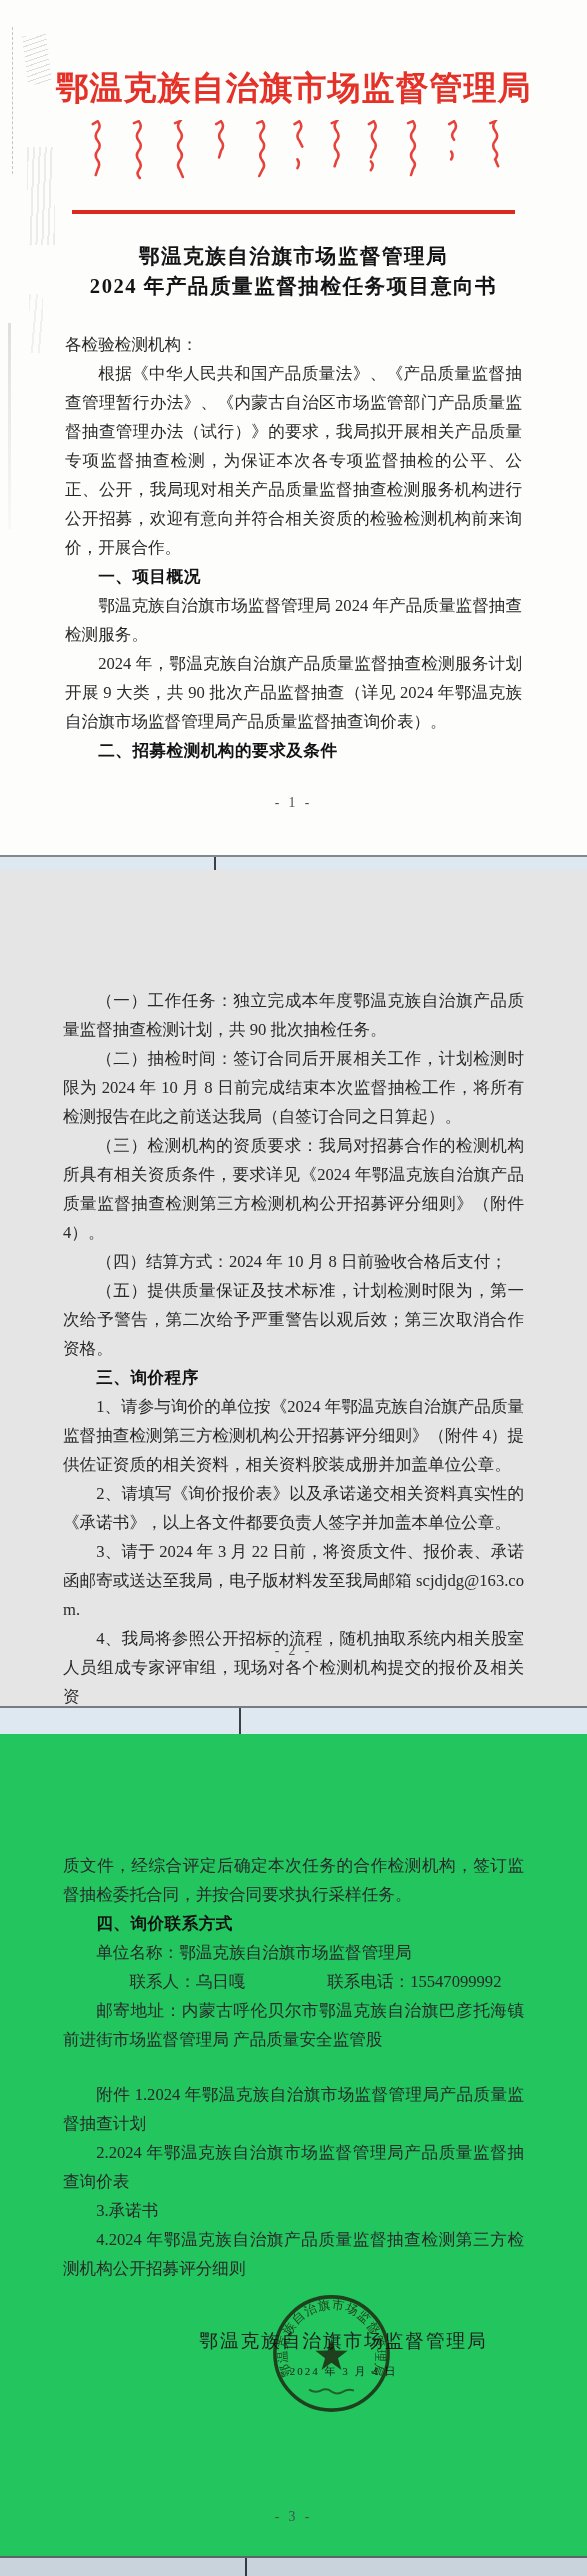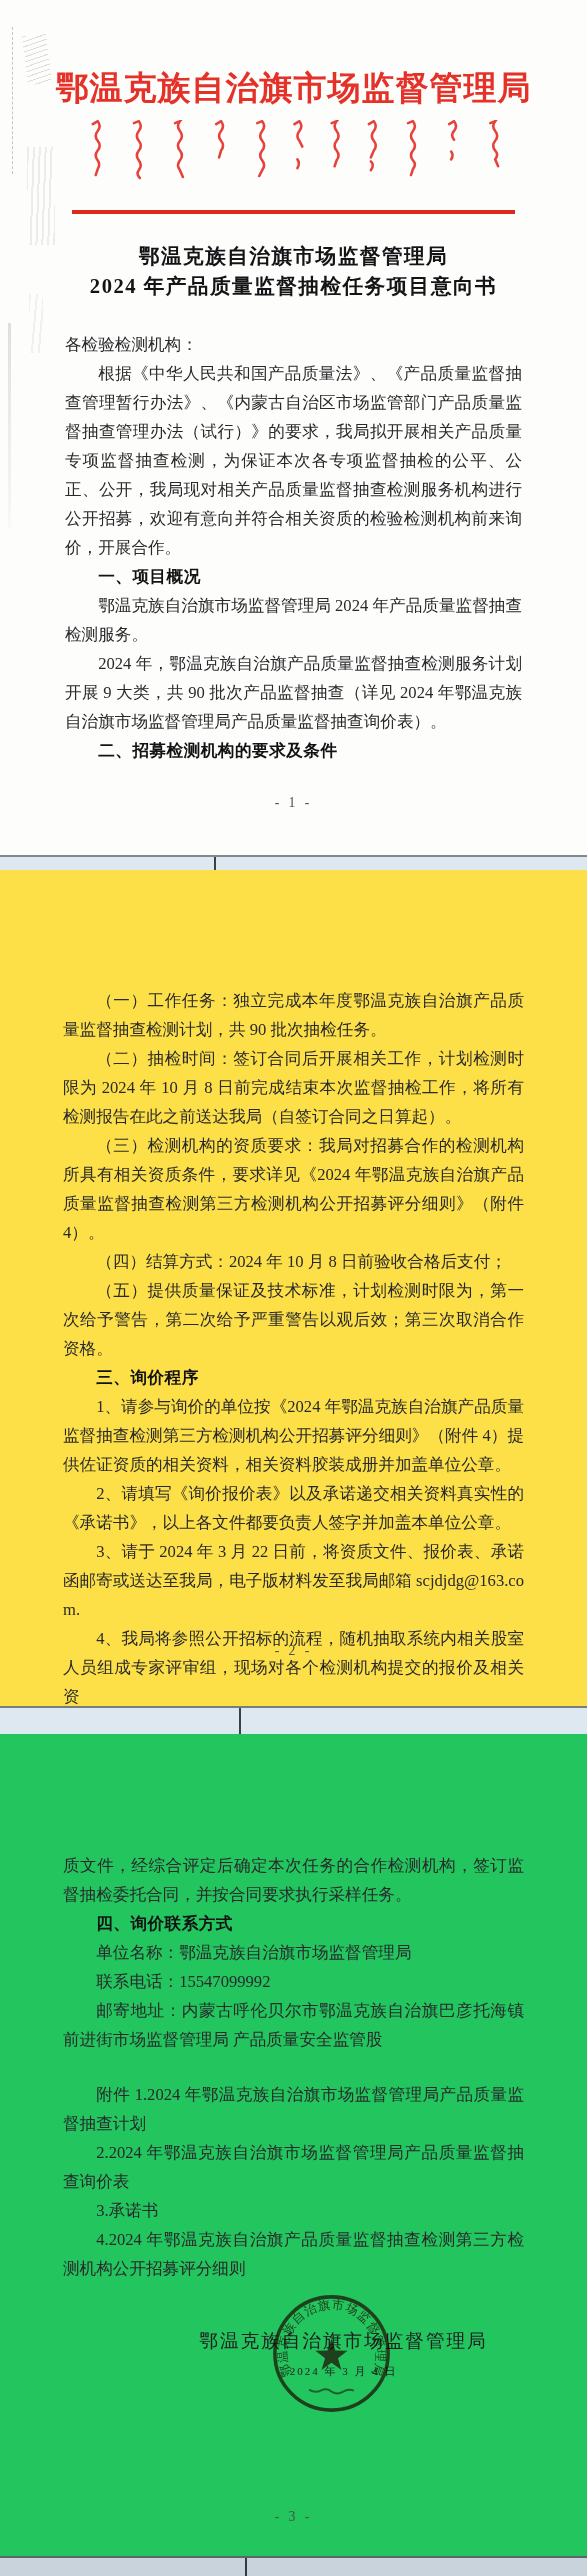--- a/index.html
+++ b/index.html
@@ -9,21 +9,21 @@
     font-family:"Liberation Serif", serif;
     color:#2b2b2d;
   }
   .page{
     position:relative;
     width:587px;
     overflow:hidden;
     background:#fdfdfb;
   }
   #page1{height:855px;}
-  #page2{height:836px;background:#fde047;}
+  #page2{height:836px;background:#e5e5e5;}
   #page3{height:822px;background:#22c55e;}
 
   
   .page-separator{
     position:relative;
     background:#dde8f1;
   }
   #sep1{height:12.7px;border-top:2px solid #83888c;}
   #sep2{height:26.4px;border-top:2px solid #787d82;}
   .sep-tick{
@@ -204,20 +204,21 @@
 <div class="page-separator" id="sep2">
   <div class="sep-tick"></div>
 </div>
 
 <div class="page" id="page3">
   <div class="body-text">
     <p class="no-indent">质文件，经综合评定后确定本次任务的合作检测机构，签订监督抽检委托合同，并按合同要求执行采样任务。</p>
     <p class="sec-heading">四、询价联系方式</p>
     <p>单位名称：鄂温克族自治旗市场监督管理局</p>
     <p class="contact-row">
+      <span class="contact-left">联系人：乌日嘎</span>
       <span>联系电话：15547099992</span>
     </p>
     <p>邮寄地址：内蒙古呼伦贝尔市鄂温克族自治旗巴彦托海镇前进街市场监督管理局 产品质量安全监管股</p>
 
     <div class="attachments">
       <p class="att-first">附件 1.2024 年鄂温克族自治旗市场监督管理局产品质量监督抽查计划</p>
       <p class="att-sub">2.2024 年鄂温克族自治旗市场监督管理局产品质量监督抽查询价表</p>
       <p class="att-sub">3.承诺书</p>
       <p class="att-sub">4.2024 年鄂温克族自治旗产品质量监督抽查检测第三方检测机构公开招募评分细则</p>
     </div>

